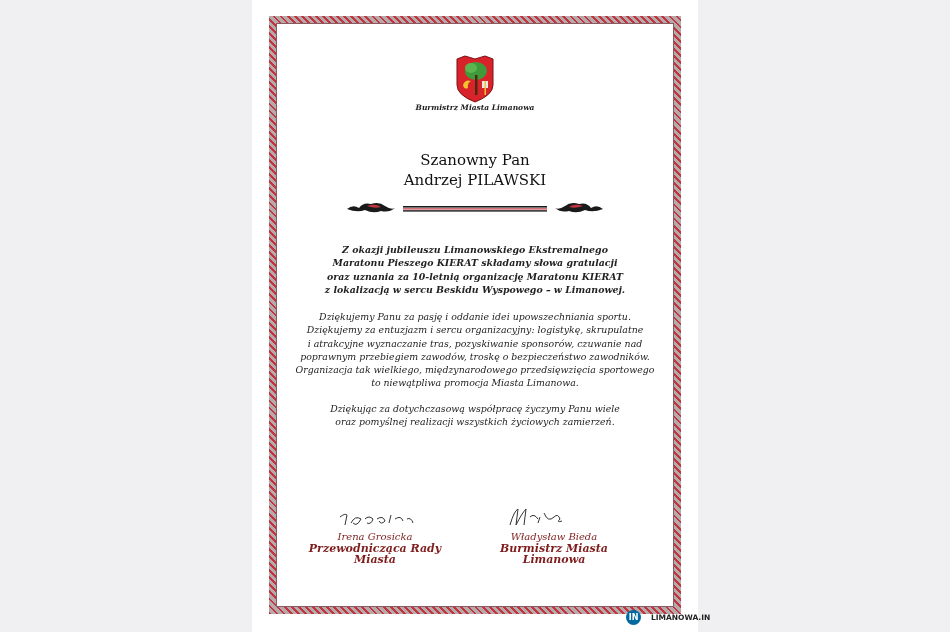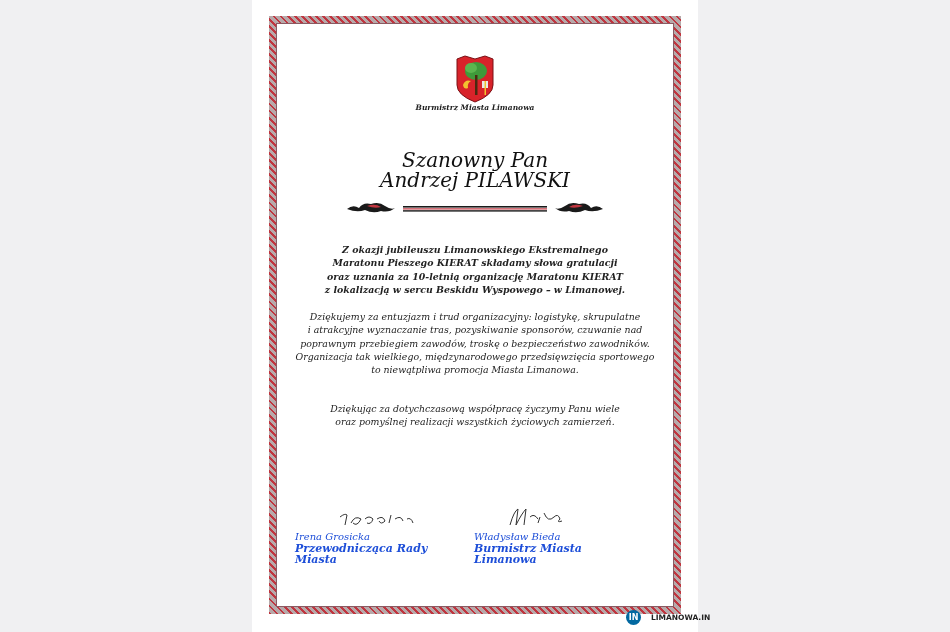--- a/index.html
+++ b/index.html
@@ -8,24 +8,24 @@
   .frame { position:absolute; left:269px; top:16px; width:412px; height:598px; box-sizing:border-box;
     border:7px solid #b89a9e;
     background:#fff;
     box-shadow: inset 0 0 0 1px #8a5a62;
   }
   .frame::before { content:""; position:absolute; inset:-7px; border:7px solid transparent;
     border-image: repeating-linear-gradient(45deg, #c0353f 0 2px, #b7a9aa 2px 5px) 7;
     pointer-events:none; }
   .crest { position:absolute; left:455px; top:55px; width:40px; height:48px; }
   .crest-label { position:absolute; left:380px; top:103px; width:190px; text-align:center; font-family:"DejaVu Serif", serif; font-style:italic; font-weight:bold; font-size:7.5px; color:#222; }
-  .salutation { position:absolute; left:330px; top:150px; width:290px; text-align:center; font-style:italic; font-size:20px; line-height:20px; color:#111; font-family:"DejaVu Serif", serif; }
+  .salutation { position:absolute; left:330px; top:150px; width:290px; text-align:center; font-size:15px; line-height:20px; color:#111; font-family:"DejaVu Serif", serif; }
   .divider { position:absolute; left:345px; top:198px; width:260px; height:20px; }
   .para { position:absolute; left:292px; width:366px; text-align:center; font-style:italic; font-size:9.4px; line-height:13.3px; color:#222; font-family:"DejaVu Serif", serif; }
-  .sig { position:absolute; width:160px; text-align:left; color:#1d4ed8; }
+  .sig { position:absolute; width:160px; text-align:center; color:#7f1d1d; }
   .sig .scribble { height:22px; }
   .sig .name { font-family:"DejaVu Serif", serif; font-style:italic; font-size:10px; line-height:12px; }
   .sig .title { font-family:"DejaVu Serif", serif; font-style:italic; font-weight:bold; font-size:11px; line-height:11px; }
   .wm { position:absolute; left:626px; top:608px; height:18px; display:flex; align-items:center; }
   .wm .badge { width:15px; height:15px; border-radius:50%; background:#0369a1; color:#fff; font-family:"DejaVu Sans", sans-serif; font-weight:bold; font-size:8px; display:flex; align-items:center; justify-content:center; }
   .wm .text { margin-left:10px; font-family:"DejaVu Sans", sans-serif; font-size:7.5px; font-weight:bold; color:#222; }
 </style>
 </head>
 <body>
 
@@ -59,21 +59,22 @@
 </svg>
 
 <div class="para" style="top:243px;font-weight:bold;">
   <div>Z okazji jubileuszu Limanowskiego Ekstremalnego</div>
   <div>Maratonu Pieszego KIERAT składamy słowa gratulacji</div>
   <div>oraz uznania za 10-letnią organizację Maratonu KIERAT</div>
   <div>z lokalizacją w sercu Beskidu Wyspowego – w Limanowej.</div>
 </div>
 
 <div class="para" style="top:310px;">
-  <div>Dziękujemy za entuzjazm i trud organizacyjny: logistykę, skrupulatne</div>
+  <div>Dziękujemy Panu za pasję i oddanie idei upowszechniania sportu.</div>
+  <div>Dziękujemy za entuzjazm i sercu organizacyjny: logistykę, skrupulatne</div>
   <div>i atrakcyjne wyznaczanie tras, pozyskiwanie sponsorów, czuwanie nad</div>
   <div>poprawnym przebiegiem zawodów, troskę o bezpieczeństwo zawodników.</div>
   <div>Organizacja tak wielkiego, międzynarodowego przedsięwzięcia sportowego</div>
   <div>to niewątpliwa promocja Miasta Limanowa.</div>
 </div>
 
 <div class="para" style="top:402px;">
   <div>Dziękując za dotychczasową współpracę życzymy Panu wiele</div>
   <div>oraz pomyślnej realizacji wszystkich życiowych zamierzeń.</div>
 </div>

